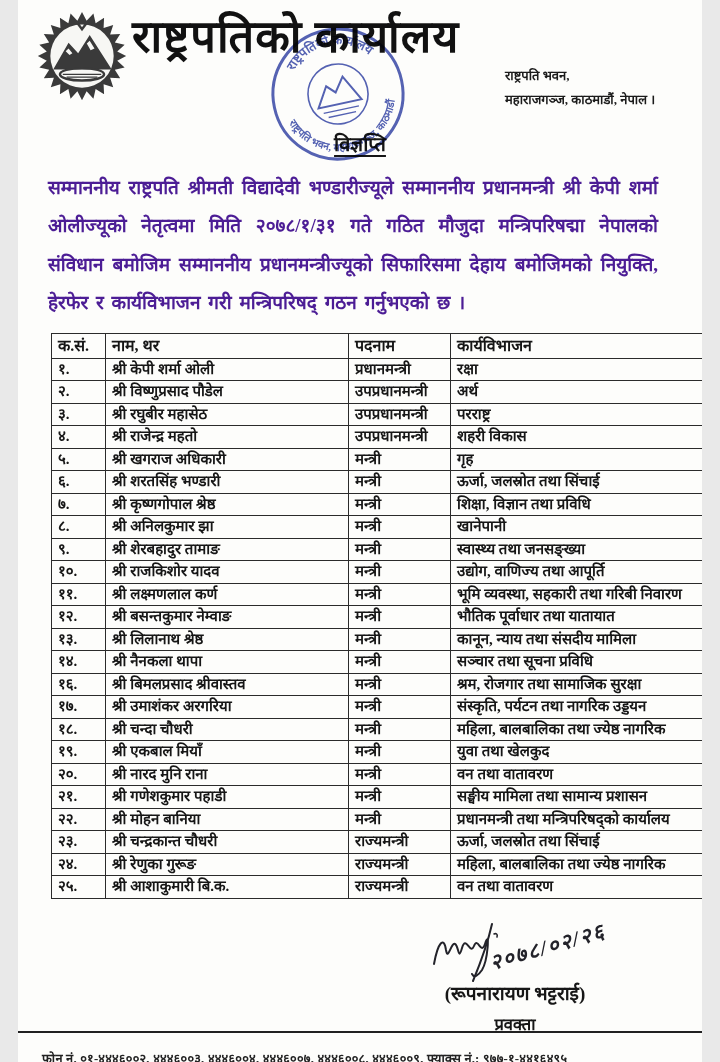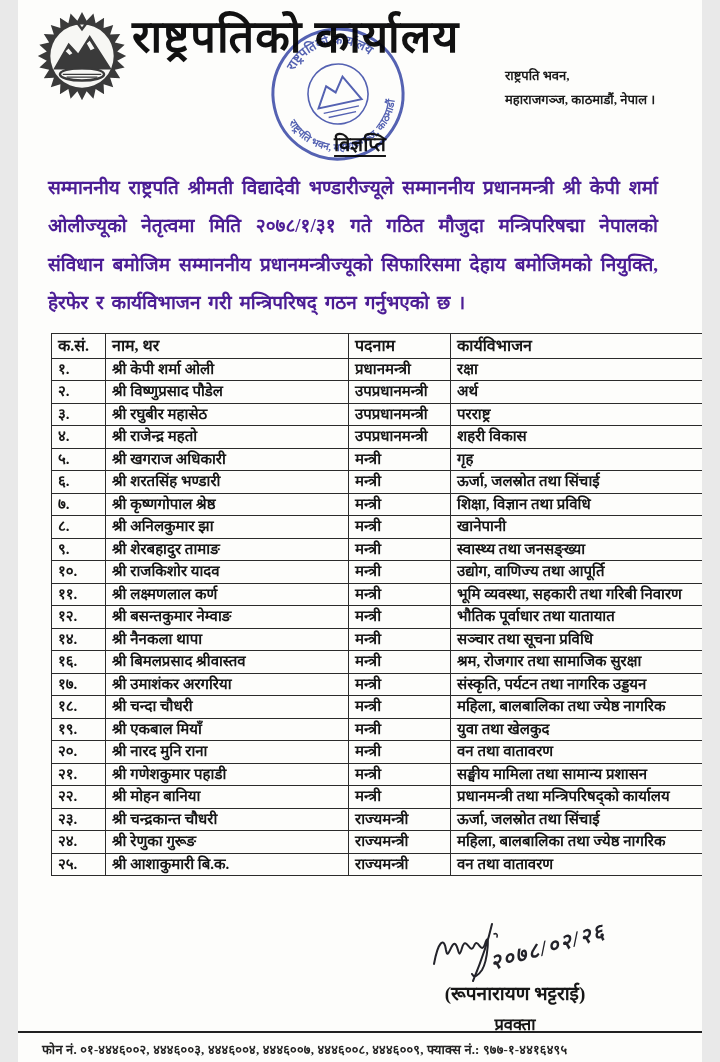--- a/index.html
+++ b/index.html
@@ -94,21 +94,21 @@
     white-space:nowrap;
     font-style: italic;
   }
   .sig-name { font-size:19px; font-weight:700; margin-top:0px; }
   .sig-role { font-size:16.5px; font-weight:700; margin-top:6px; }
 
   
   .doc-footer {
     position:absolute; left:0; right:0; bottom:0; height:31px;
     border-top:2.5px solid #212121;
-    padding:7px 0 0 24px;
+    padding:16px 0 0 24px;
   }
   .contact { font-size:12.8px; font-weight:600; color:#222; letter-spacing:.2px; }
 </style>
 </head>
 <body>
 
 <div class="page">
 
   <header class="doc-header">
 
@@ -237,20 +237,26 @@
           <td class="c-pos">मन्त्री</td>
           <td class="c-port">भूमि व्यवस्था, सहकारी तथा गरिबी निवारण</td>
         </tr>
         <tr>
           <td class="c-sn">१२.</td>
           <td class="c-name">श्री बसन्तकुमार नेम्वाङ</td>
           <td class="c-pos">मन्त्री</td>
           <td class="c-port">भौतिक पूर्वाधार तथा यातायात</td>
         </tr>
         <tr>
+          <td class="c-sn">१३.</td>
+          <td class="c-name">श्री लिलानाथ श्रेष्ठ</td>
+          <td class="c-pos">मन्त्री</td>
+          <td class="c-port">कानून, न्याय तथा संसदीय मामिला</td>
+        </tr>
+        <tr>
           <td class="c-sn">१४.</td>
           <td class="c-name">श्री नैनकला थापा</td>
           <td class="c-pos">मन्त्री</td>
           <td class="c-port">सञ्चार तथा सूचना प्रविधि</td>
         </tr>
         <tr>
           <td class="c-sn">१६.</td>
           <td class="c-name">श्री बिमलप्रसाद श्रीवास्तव</td>
           <td class="c-pos">मन्त्री</td>
           <td class="c-port">श्रम, रोजगार तथा सामाजिक सुरक्षा</td>

